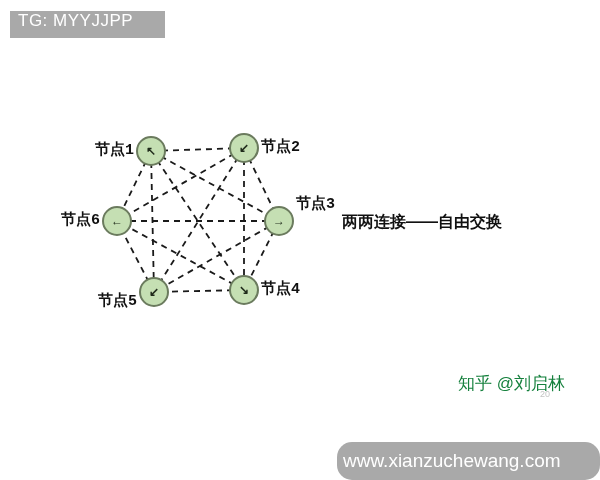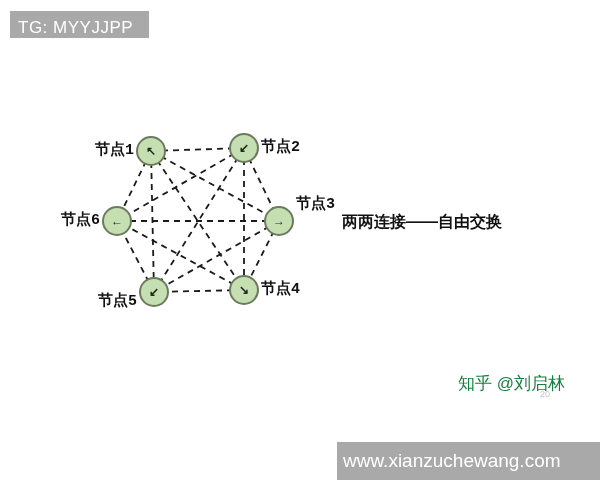--- a/index.html
+++ b/index.html
@@ -7,22 +7,22 @@
     width: 600px; height: 480px;
     background: #ffffff;
     font-family: "Liberation Sans", sans-serif;
     position: relative;
     overflow: hidden;
   }
   .stage { position: absolute; inset: 0; width: 600px; height: 480px; }
 
   .top-banner {
     position: absolute; left: 10px; top: 11px;
-    width: 139px; height: 27px;
-    display: flex; align-items: flex-end;
+    width: 155px; height: 27px;
+    display: flex; align-items: flex-start;
     padding-left: 8px; box-sizing: border-box;
   }
   .top-banner span { color: #ffffff; font-size: 17px; letter-spacing: 0.5px; }
 
   .diagram-svg { position: absolute; left: 0; top: 0; width: 600px; height: 480px; }
 
   .node-label {
     position: absolute;
     font-size: 15px; font-weight: 700; color: #111111;
     white-space: nowrap; line-height: 20px; font-family: Liberation Mono, monospace;
@@ -102,17 +102,17 @@
       <div class="node-label" style="top: 292px; right: 463px;">节点5</div>
       <div class="node-label" style="top: 211px; right: 500px; margin-left: 41px;">节点6</div>
     </div>
 
 
   <div class="annotation">两两连接——自由交换</div>
 
   <div class="watermark" style="color: #15803d;">知乎 @刘启林</div>
   <div class="page-number">20</div>
 
-  <div class="bottom-banner" style="background: rgb(169, 169, 169);">
+  <div class="bottom-banner" style="background: rgb(169, 169, 169); border-radius: 15px;">
     <span style="color: rgb(255, 255, 255);">www.xianzuchewang.com</span>
   </div>
 
 </div>
 
 </body></html>

